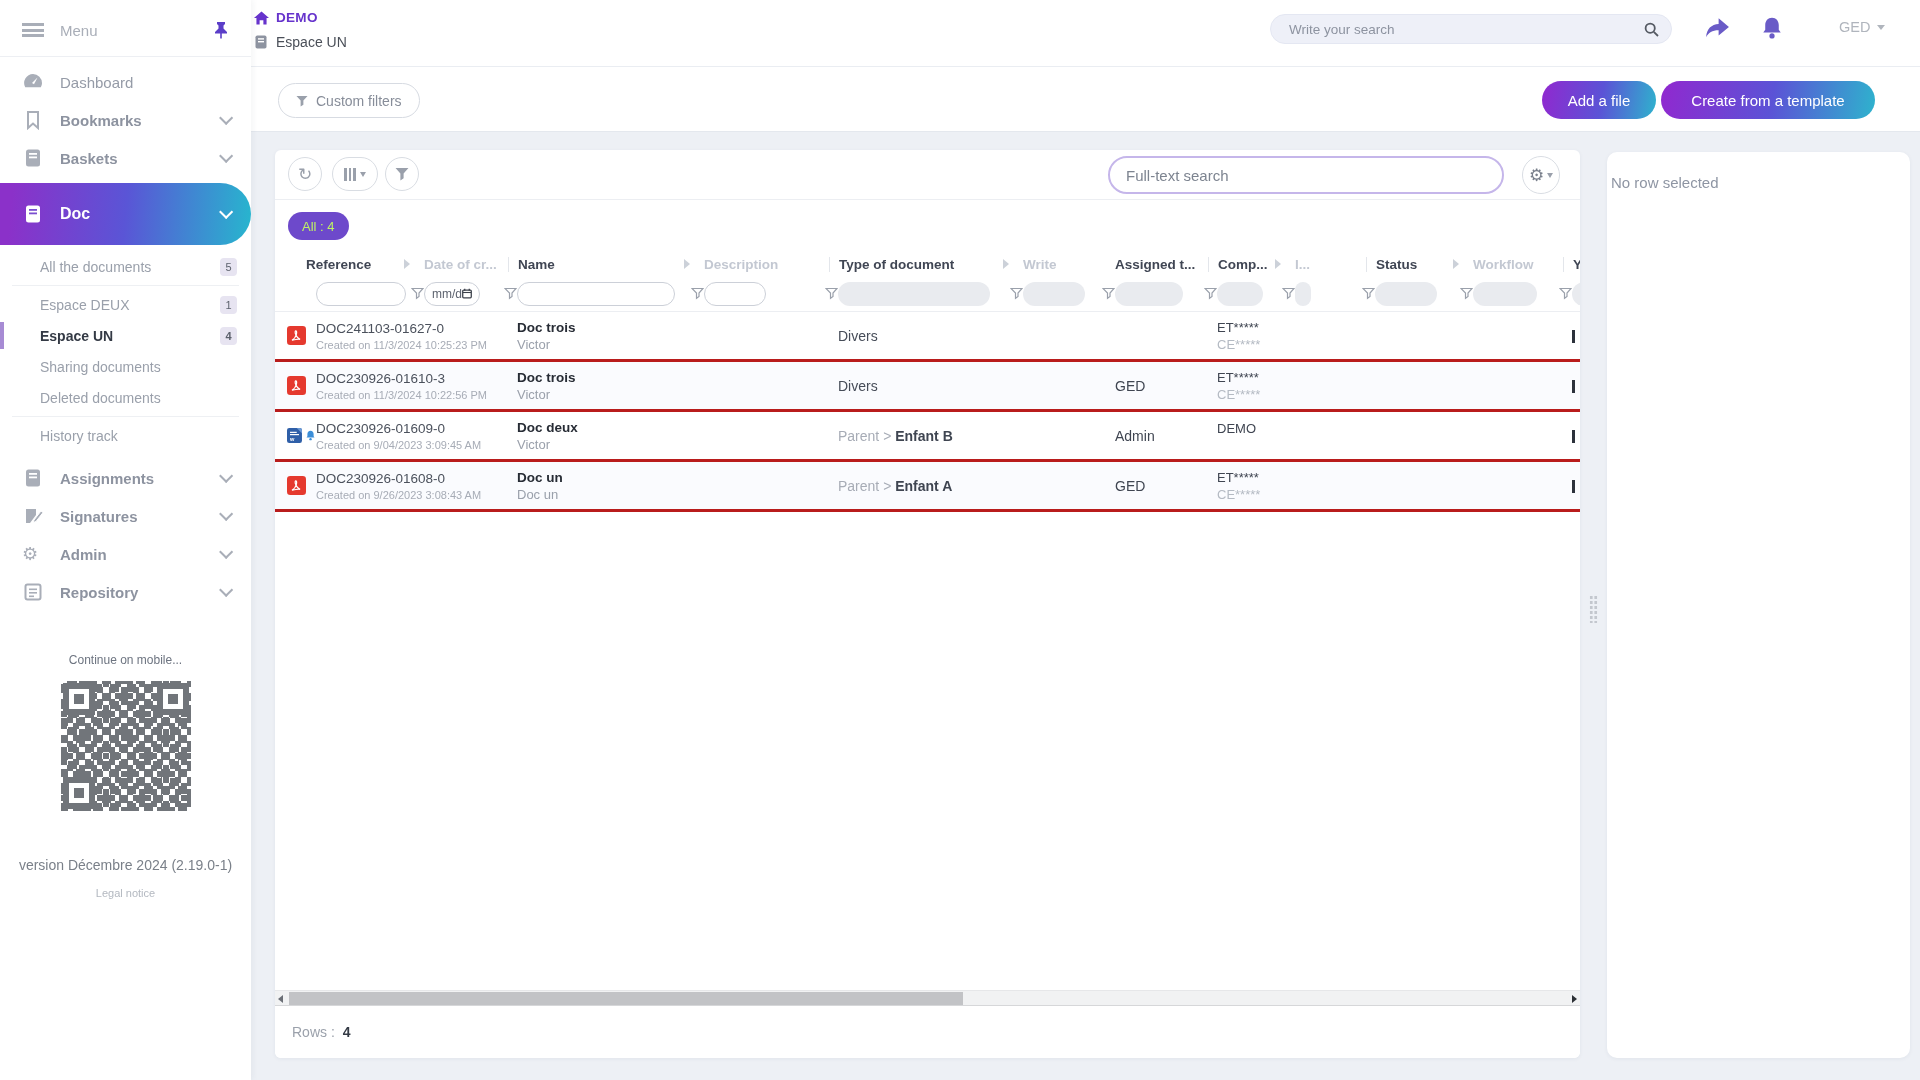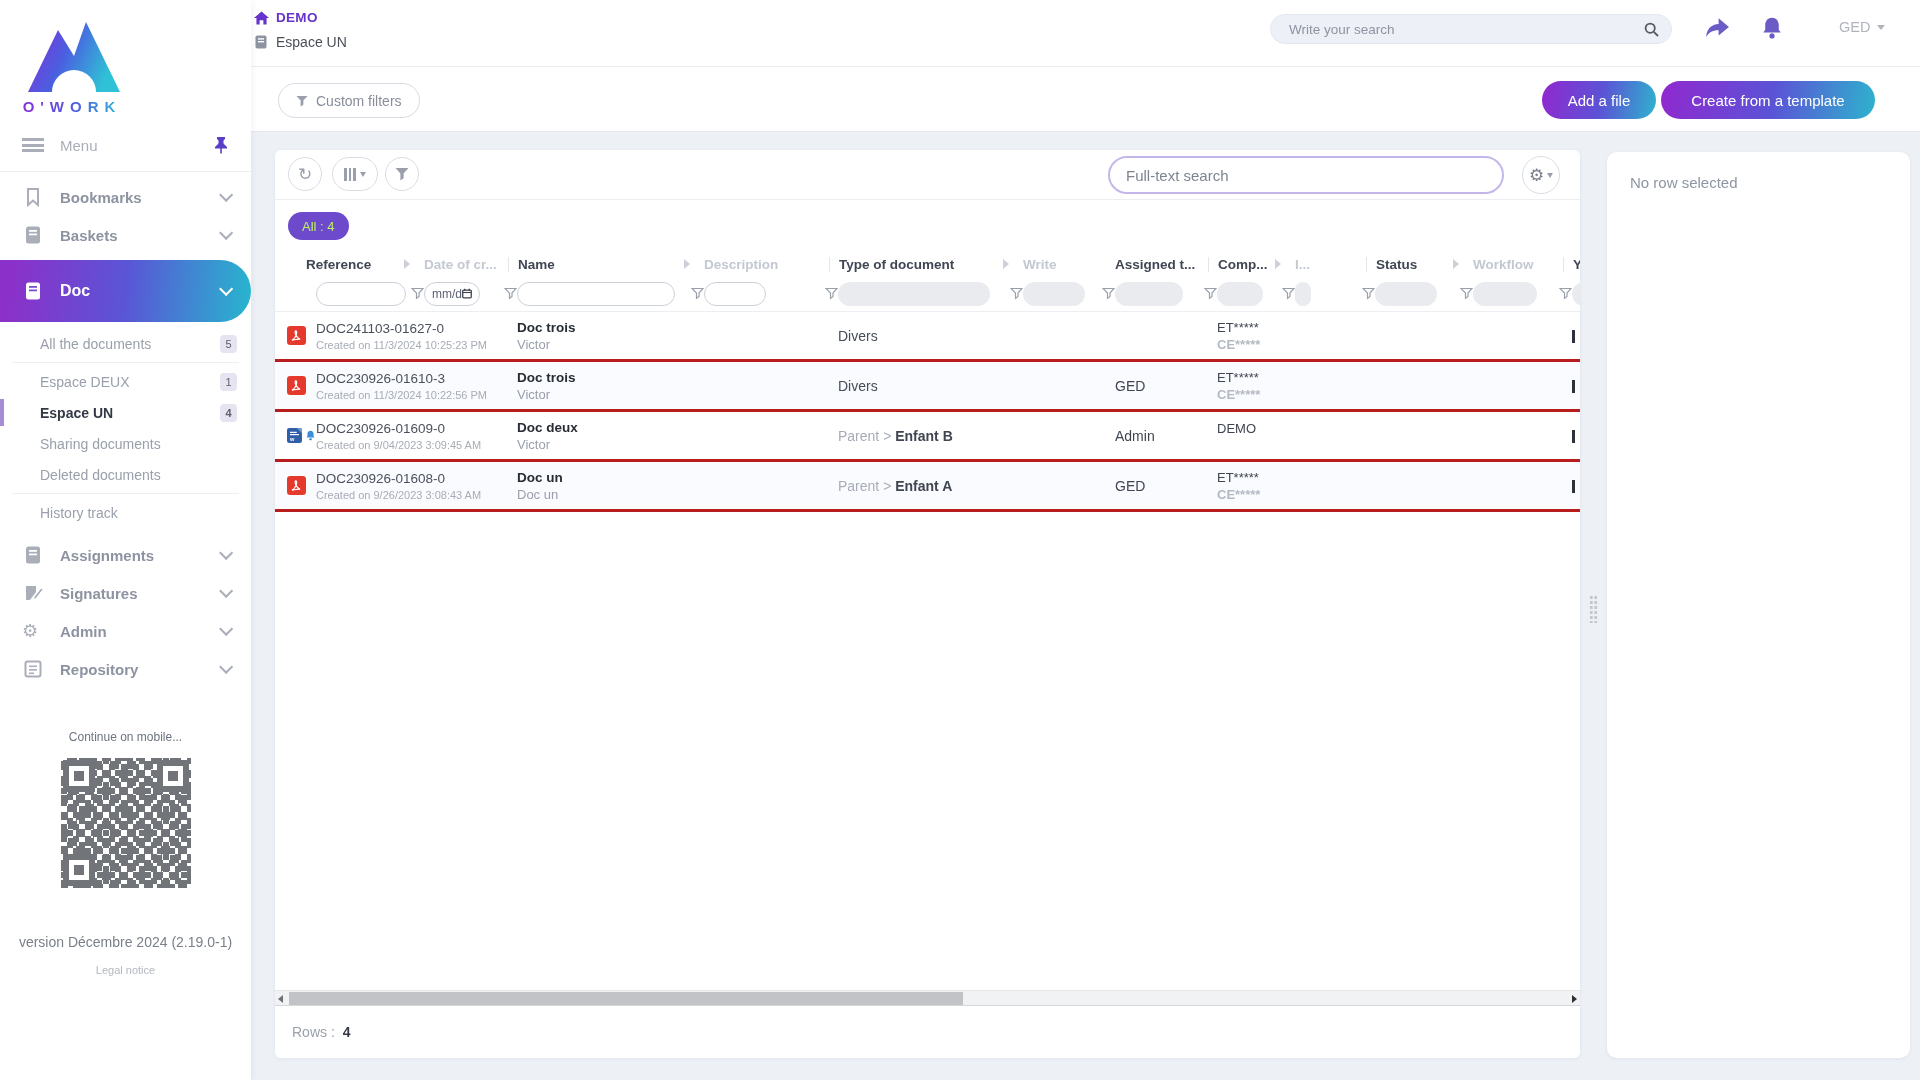--- a/index.html
+++ b/index.html
@@ -118,72 +118,65 @@
   .dcell { font-size:14px; color:#3f4551; overflow:visible; white-space:nowrap; }
   .icon-cell { display:flex; align-items:center; gap:3px; }
   .ref-title { color:#4b515c; font-size:13.5px; }
   .ref-sub { color:#a7acb6; font-size:11px; margin-top:3px; }
   .name-title { font-weight:bold; color:#272c35; font-size:13.5px; }
   .name-sub { color:#9aa0ab; font-size:13px; margin-top:2px; }
   .type-prefix { color:#a7acb6; }
   .type-main { color:#3f4551; font-weight:600; }
   .type-plain { color:#464c58; }
   .comp1 { font-size:13px; color:#3f4551; }
-  .comp2 { font-size:13px; color:#b4bac3; margin-top:2px;font-weight:bold; }
+  .comp2 { font-size:13px; color:#b4bac3; margin-top:2px; }
   .ycell { position:relative; }
   .ycell::before { content:""; position:absolute; left:0; top:-6px; width:3px; height:13px; background:#2c313b; }
 
   
   .hscroll { position:absolute; left:0; bottom:52px; width:1305px; height:16px; background:#f1f2f3; border-top:1px solid #e6e7e9; border-bottom:1px solid #d6d7d9; }
   .hscroll .arrow-l { position:absolute; left:3px; top:4px; width:0; height:0; border-top:4px solid transparent; border-bottom:4px solid transparent; border-right:5px solid #6b6f76; }
   .hscroll .arrow-r { position:absolute; right:3px; top:4px; width:0; height:0; border-top:4px solid transparent; border-bottom:4px solid transparent; border-left:5px solid #2c3035; }
   .hscroll .thumb { position:absolute; left:14px; top:1px; width:674px; height:13px; background:#c2c3c6; }
   .card-footer { position:absolute; left:0; bottom:0; width:1305px; height:52px; background:#fff; display:flex; align-items:center; padding-left:17px; }
   .rows-label { font-size:14px; color:#9ba1ab; }
   .rows-count { font-size:14px; font-weight:bold; color:#343a45; margin-left:8px; }
 
   
   .right-card { position:absolute; left:1607px; top:152px; width:303px; height:906px; background:#fff; border-radius:10px;
-                box-shadow:0 1px 4px rgba(40,50,80,.06); padding:22px 0 0 23px; }
+                box-shadow:0 1px 4px rgba(40,50,80,.06); padding:22px 0 0 4px; }
   .no-row { font-size:15px; color:#8e95a3; }
   .drag-handle { position:absolute; left:1589px; top:595px; width:9px; height:28px;
                  background-image:radial-gradient(#c3c7ce 1.4px, transparent 1.5px); background-size:4.5px 5px; cursor:col-resize; }
 
   svg { display:block; }
 </style>
 </head>
 <body>
 
 <div class="screen">
 
   <div class="sidebar">
-    <div class="logo-block">
-      <svg class="logo-svg" viewBox="0 0 104 82">
-        <defs>
-          <linearGradient id="lg" x1="0" y1="0" x2="1" y2="0.35">
-            <stop offset="0" stop-color="#8a2bd8"></stop>
-              <stop offset="0.5" stop-color="#4a5fe0"></stop>
-              <stop offset="1" stop-color="#2fc1d6"></stop>
-          </linearGradient>
-        </defs>
-        <path d="M8 78 L38 16 L54 42 L66 8 L100 78 Z" fill="url(#lg)"></path>
-        <path d="M32 78 A 22 22 0 0 1 76 78 Z" fill="#ffffff"></path>
-      </svg>
-      <div class="logo-text">O'WORK</div>
-    </div>
 
     <div class="menu-row">
       <span class="hamburger"></span>
       <span class="menu-label">Menu</span>
       <svg class="pin" viewBox="0 0 16 18">
         <path d="M4 1 h8 v2 l-1.5 1.5 v3 L14 11 v1.5 H2 V11 l3.5-3.5 v-3 L4 3 Z M7.2 12.5 h1.6 V18 l-0.8 -1 -0.8 1 Z" fill="#5b3ec8"></path>
       </svg>
     </div>
     <div class="side-divider"></div>
 
+    <div class="nav-item">
+      <svg class="nicon" viewBox="0 0 22 20">
+        <path d="M11 2 a9 9 0 0 1 9 9 a9 8 0 0 1 -1.2 4.3 H3.2 A9 9 0 0 1 11 2 Z" fill="currentColor"></path>
+        <path d="M10 11 L15.5 5.5 L12 12.2 Z" fill="#ffffff"></path>
+      </svg>
+      <span class="nlabel">Dashboard</span>
+    </div>
 
     <div class="nav-item bold">
       <svg class="nicon" viewBox="0 0 22 20">
         <path d="M6 2 h10 v16 l-5 -4.5 -5 4.5 Z" fill="none" stroke="currentColor" stroke-width="2"></path>
       </svg>
       <span class="nlabel">Bookmarks</span>
       <span class="chev"></span>
     </div>
 
     <div class="nav-item bold">

